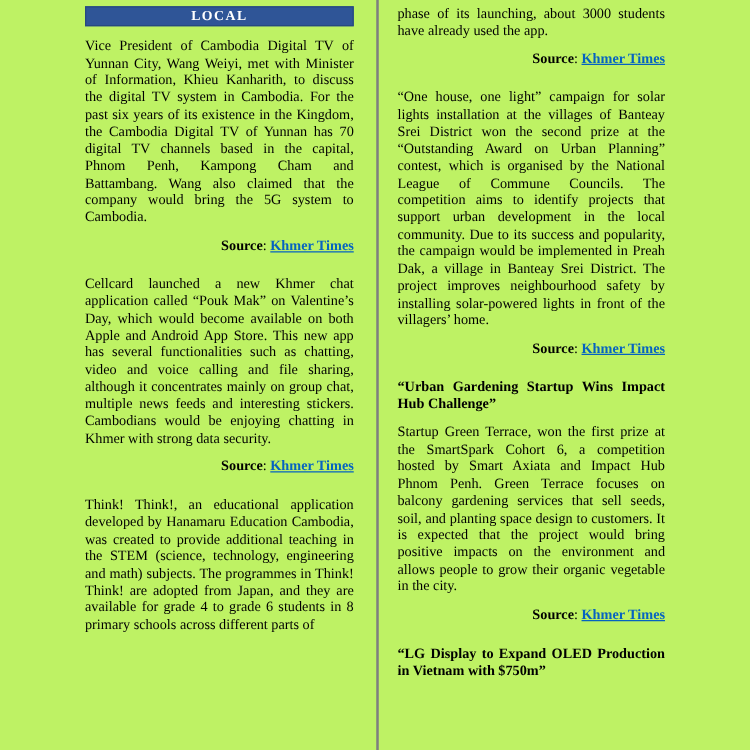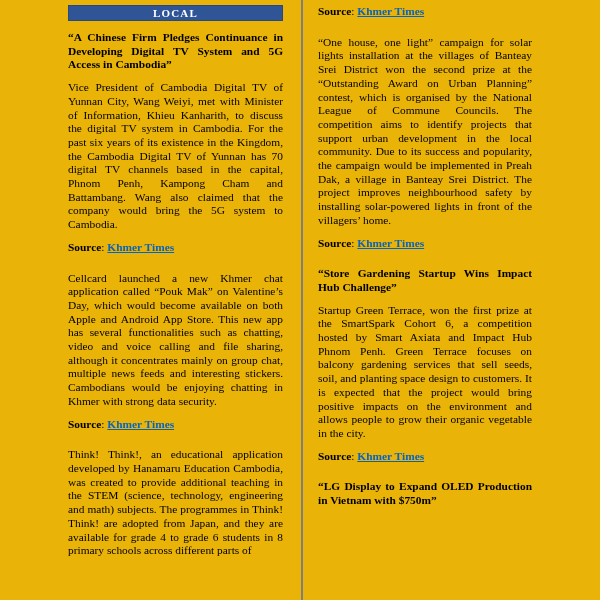--- a/index.html
+++ b/index.html
@@ -4,21 +4,21 @@
 <style>
   html, body {
     margin: 0;
     padding: 0;
     background: #ffffff;
   }
   .page {
     position: relative;
     width: 600px;
     height: 600px;
-    background: #eab308;
+    background: #bef264;
     overflow: hidden;
     font-family: "Liberation Serif", "DejaVu Serif", serif;
     color: #000000;
   }
   .divider {
     position: absolute;
     left: 301px;
     top: 0;
     width: 2px;
     height: 600px;
@@ -47,21 +47,21 @@
   }
   .title {
     font-weight: bold;
     margin: 0 0 9px 0;
   }
   .para {
     margin: 0 0 9px 0;
   }
   .source {
     margin: 0 0 17px 0;
-    text-align: left;
+    text-align: right;
     white-space: nowrap;
   }
   .src-label { font-weight: bold; }
   .src-link {
     color: #0563C1;
     font-weight: bold;
     text-decoration: underline;
     cursor: pointer;
   }
 </style>
@@ -69,51 +69,51 @@
 <body>
 
 <div class="page">
 
   <div class="divider"></div>
 
   <div class="col col-left">
 
     <div class="banner">LOCAL</div>
 
-    <div class="title">“A Chinese Firm Pledges Continuance in Developing Digital TV System and 5G Access in Cambodia”</div>
     <div class="para">Vice President of Cambodia Digital TV of Yunnan City, Wang Weiyi, met with Minister of Information, Khieu Kanharith, to discuss the digital TV system in Cambodia. For the past six years of its existence in the Kingdom, the Cambodia Digital TV of Yunnan has 70 digital TV channels based in the capital, Phnom Penh, Kampong Cham and Battambang. Wang also claimed that the company would bring the 5G system to Cambodia.</div>
     <div class="source">
       <span class="src-label">Source</span><span>:</span>
       <a class="src-link">Khmer Times</a>
     </div>
 
     <div class="para">Cellcard launched a new Khmer chat application called “Pouk Mak” on Valentine’s Day, which would become available on both Apple and Android App Store. This new app has several functionalities such as chatting, video and voice calling and file sharing, although it concentrates mainly on group chat, multiple news feeds and interesting stickers. Cambodians would be enjoying chatting in Khmer with strong data security.</div>
     <div class="source">
       <span class="src-label">Source</span><span>:</span>
       <a class="src-link">Khmer Times</a>
     </div>
 
     <div class="para">Think! Think!, an educational application developed by Hanamaru Education Cambodia, was created to provide additional teaching in the STEM (science, technology, engineering and math) subjects. The programmes in Think! Think! are adopted from Japan, and they are available for grade 4 to grade 6 students in 8 primary schools across different parts of</div>
 
   </div>
 
   <div class="col col-right">
 
+    <div class="para">phase of its launching, about 3000 students have already used the app.</div>
     <div class="source">
       <span class="src-label">Source</span><span>:</span>
       <a class="src-link">Khmer Times</a>
     </div>
 
     <div class="para">“One house, one light” campaign for solar lights installation at the villages of Banteay Srei District won the second prize at the “Outstanding Award on Urban Planning” contest, which is organised by the National League of Commune Councils. The competition aims to identify projects that support urban development in the local community. Due to its success and popularity, the campaign would be implemented in Preah Dak, a village in Banteay Srei District. The project improves neighbourhood safety by installing solar-powered lights in front of the villagers’ home.</div>
     <div class="source">
       <span class="src-label">Source</span><span>:</span>
       <a class="src-link">Khmer Times</a>
     </div>
 
-    <div class="title">“Store Gardening Startup Wins Impact Hub Challenge”</div>
+    <div class="title">“Urban Gardening Startup Wins Impact Hub Challenge”</div>
     <div class="para">Startup Green Terrace, won the first prize at the SmartSpark Cohort 6, a competition hosted by Smart Axiata and Impact Hub Phnom Penh. Green Terrace focuses on balcony gardening services that sell seeds, soil, and planting space design to customers. It is expected that the project would bring positive impacts on the environment and allows people to grow their organic vegetable in the city.</div>
     <div class="source">
       <span class="src-label">Source</span><span>:</span>
       <a class="src-link">Khmer Times</a>
     </div>
 
 
     <div class="title">“LG Display to Expand OLED Production in Vietnam with $750m”</div>
 
   </div>

